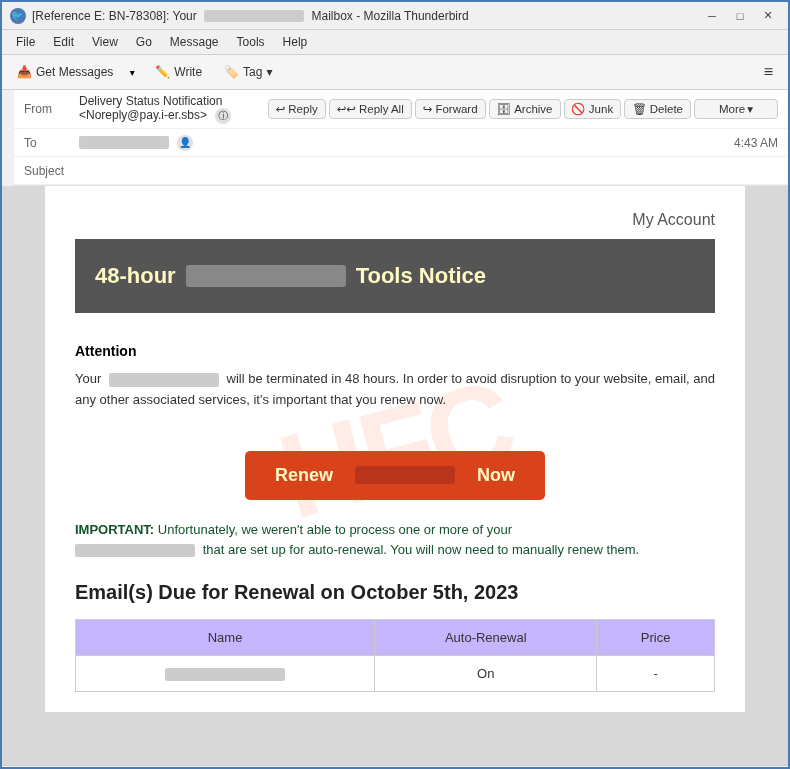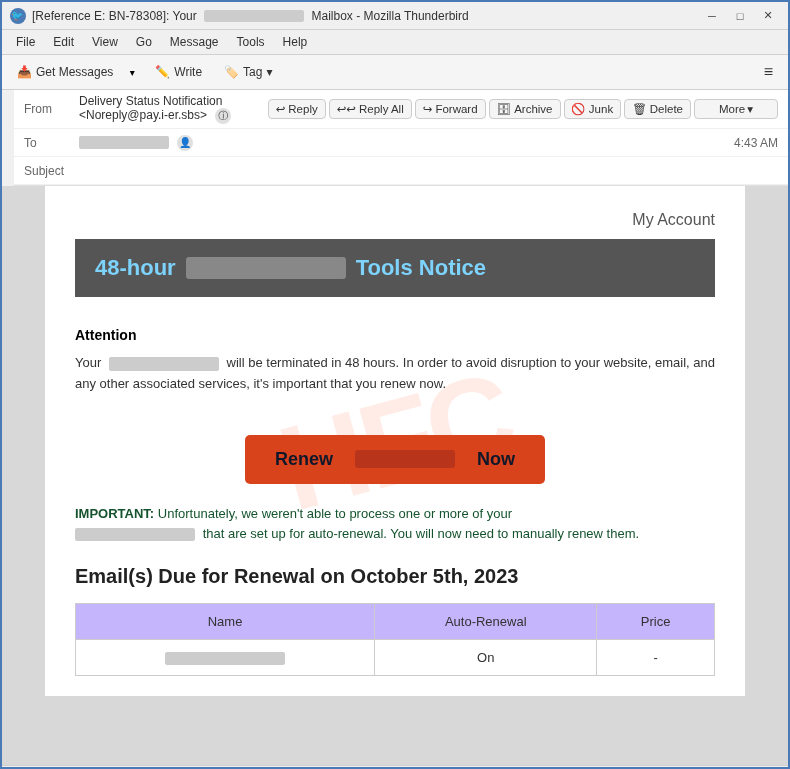--- a/index.html
+++ b/index.html
@@ -210,22 +210,22 @@
     .brand-header {
       display: flex;
       justify-content: flex-end;
       padding: 5px 0 10px 0;
       font-size: 12px;
       color: #555;
     }
 
     .expiry-banner {
       background: #555;
-      color: #7dd3fc;
-      padding: 16px 20px;
+      color: #fef9c3;
+      padding: 24px 20px;
       font-size: 22px;
       font-weight: bold;
       margin-bottom: 20px;
       display: flex;
       align-items: center;
       gap: 10px;
     }
     .expiry-banner-redacted {
       display: inline-block;
       background: #888;
@@ -257,21 +257,21 @@
       vertical-align: middle;
     }
 
     .renew-btn-container {
       margin: 20px 0;
       display: flex;
       justify-content: center;
     }
     .renew-btn {
       background: #d9431c;
-      color: #0f172a;
+      color: #fef9c3;
       border: none;
       border-radius: 5px;
       padding: 14px 0;
       width: 300px;
       font-size: 18px;
       font-weight: bold;
       cursor: pointer;
       display: flex;
       align-items: center;
       justify-content: space-between;

